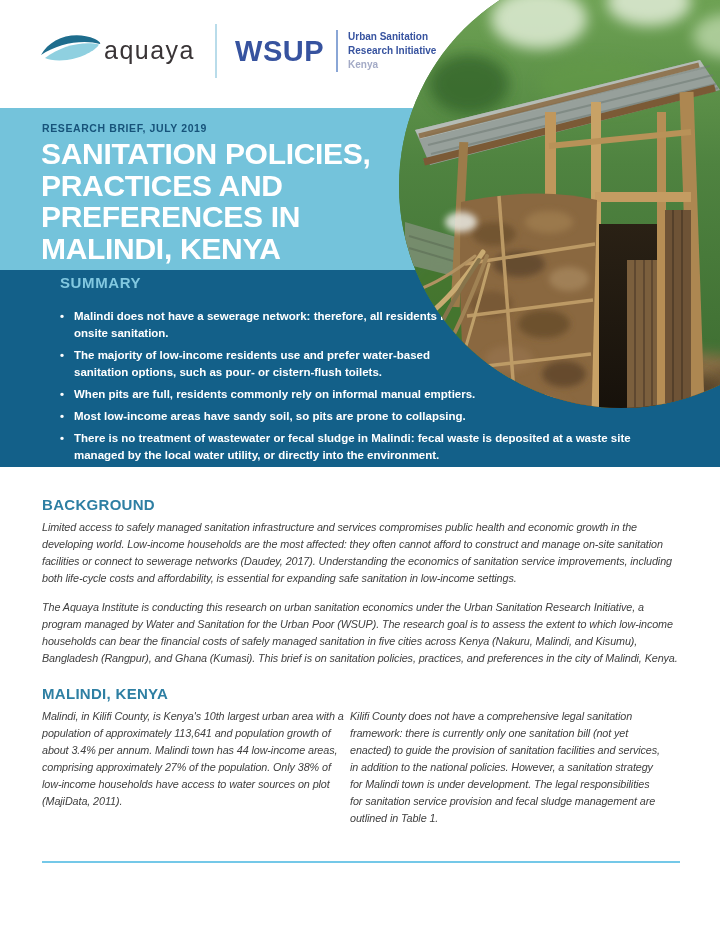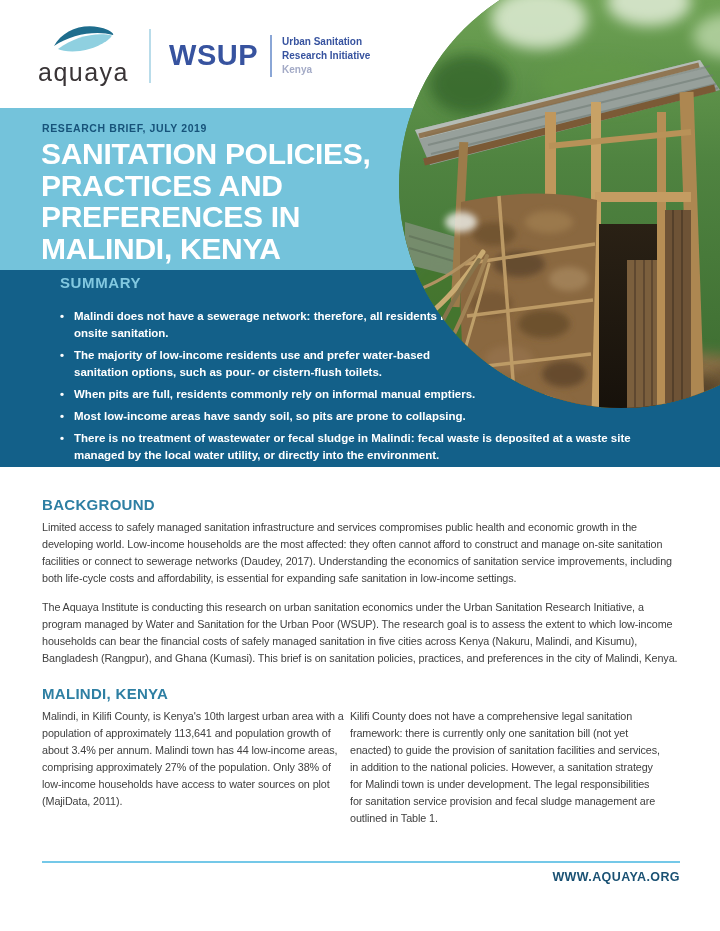--- a/index.html
+++ b/index.html
@@ -5,21 +5,21 @@
   html,body{margin:0;padding:0;background:#e8e8e8;}
   .page{
     position:relative;width:720px;height:931px;margin:0 auto;
     background:#ffffff;overflow:hidden;
     font-family:"Liberation Sans", sans-serif;
   }
 
   
   .header{position:absolute;top:0;left:0;width:720px;height:108px;background:#fff;}
   .logos{position:absolute;left:38px;top:24px;display:flex;align-items:center;}
-  .aquaya{display:flex;flex-direction:column;align-items:center;margin-right:20px;}
+  .aquaya{display:flex;align-items:center;margin-right:20px;}
   .aquaya-word{font-size:25px;color:#393436;letter-spacing:1.5px;font-weight:500;margin-top:-2px;}
   .logo-divider{width:2px;height:54px;background:#b9dcea;margin:0 18px 0 0;}
   .wsup-word{font-size:29px;font-weight:700;color:#37539f;letter-spacing:0.5px;margin-right:12px;}
   .wsup-divider{width:2px;height:42px;background:#8aa6d6;margin-right:10px;}
   .wsup-tagline{display:flex;flex-direction:column;justify-content:center;line-height:14px;}
   .wsup-tagline .tl{font-size:10px;font-weight:700;color:#37539f;}
   .wsup-tagline .tl.gray{color:#a3aac6;}
 
   
   .hero{position:absolute;top:108px;left:0;width:720px;height:162px;background:#74c3db;}
@@ -42,21 +42,21 @@
   
   .photo-circle{
     position:absolute;left:399px;top:-36px;width:444px;height:444px;
     border-radius:50%;overflow:hidden;z-index:5;background:#4f8340;
   }
   .photo-circle svg{display:block;}
 
   
   .main{position:absolute;top:496px;left:42px;width:638px;color:#404040;}
   .section-heading{margin:0 0 6px 0;font-size:15px;font-weight:700;color:#2e7fa3;letter-spacing:0.3px;}
-  .body-p{margin:0 0 12px 0;font-size:10.8px;line-height:17px;letter-spacing:-0.1px;color:#404040;}
+  .body-p{margin:0 0 12px 0;font-size:10.8px;line-height:17px;letter-spacing:-0.1px;color:#404040;font-style:italic;}
   .malindi-heading{margin-top:18px;}
   .columns{display:flex;gap:0;}
   .col-left{width:308px;}
   .col-right{width:314px;}
   .columns .body-p{margin:0;}
 
   
   .footer-rule{position:absolute;top:861px;left:42px;width:638px;height:2px;background:#74c8e8;}
   .footer-site{position:absolute;top:870px;left:42px;width:638px;text-align:right;
     font-size:12.5px;font-weight:700;color:#1a5173;letter-spacing:0.4px;text-decoration:none;display:block;}
@@ -222,15 +222,14 @@
       <div class="col-left">
         <p class="body-p">Malindi, in Kilifi County, is Kenya's 10th largest urban area with a population of approximately 113,641 and population growth of about 3.4% per annum. Malindi town has 44 low-income areas, comprising approximately 27% of the population. Only 38% of low-income households have access to water sources on plot (MajiData, 2011).</p>
       </div>
       <div class="col-right">
         <p class="body-p">Kilifi County does not have a comprehensive legal sanitation framework: there is currently only one sanitation bill (not yet enacted) to guide the provision of sanitation facilities and services, in addition to the national policies. However, a sanitation strategy for Malindi town is under development. The legal responsibilities for sanitation service provision and fecal sludge management are outlined in Table 1.</p>
       </div>
     </div>
   </div>
 
   <div class="footer-rule"></div>
-  <a href="#" class="footer-site">WWW.AQUAYA.ORG</a>
 
 </div>
 
 </body></html>

